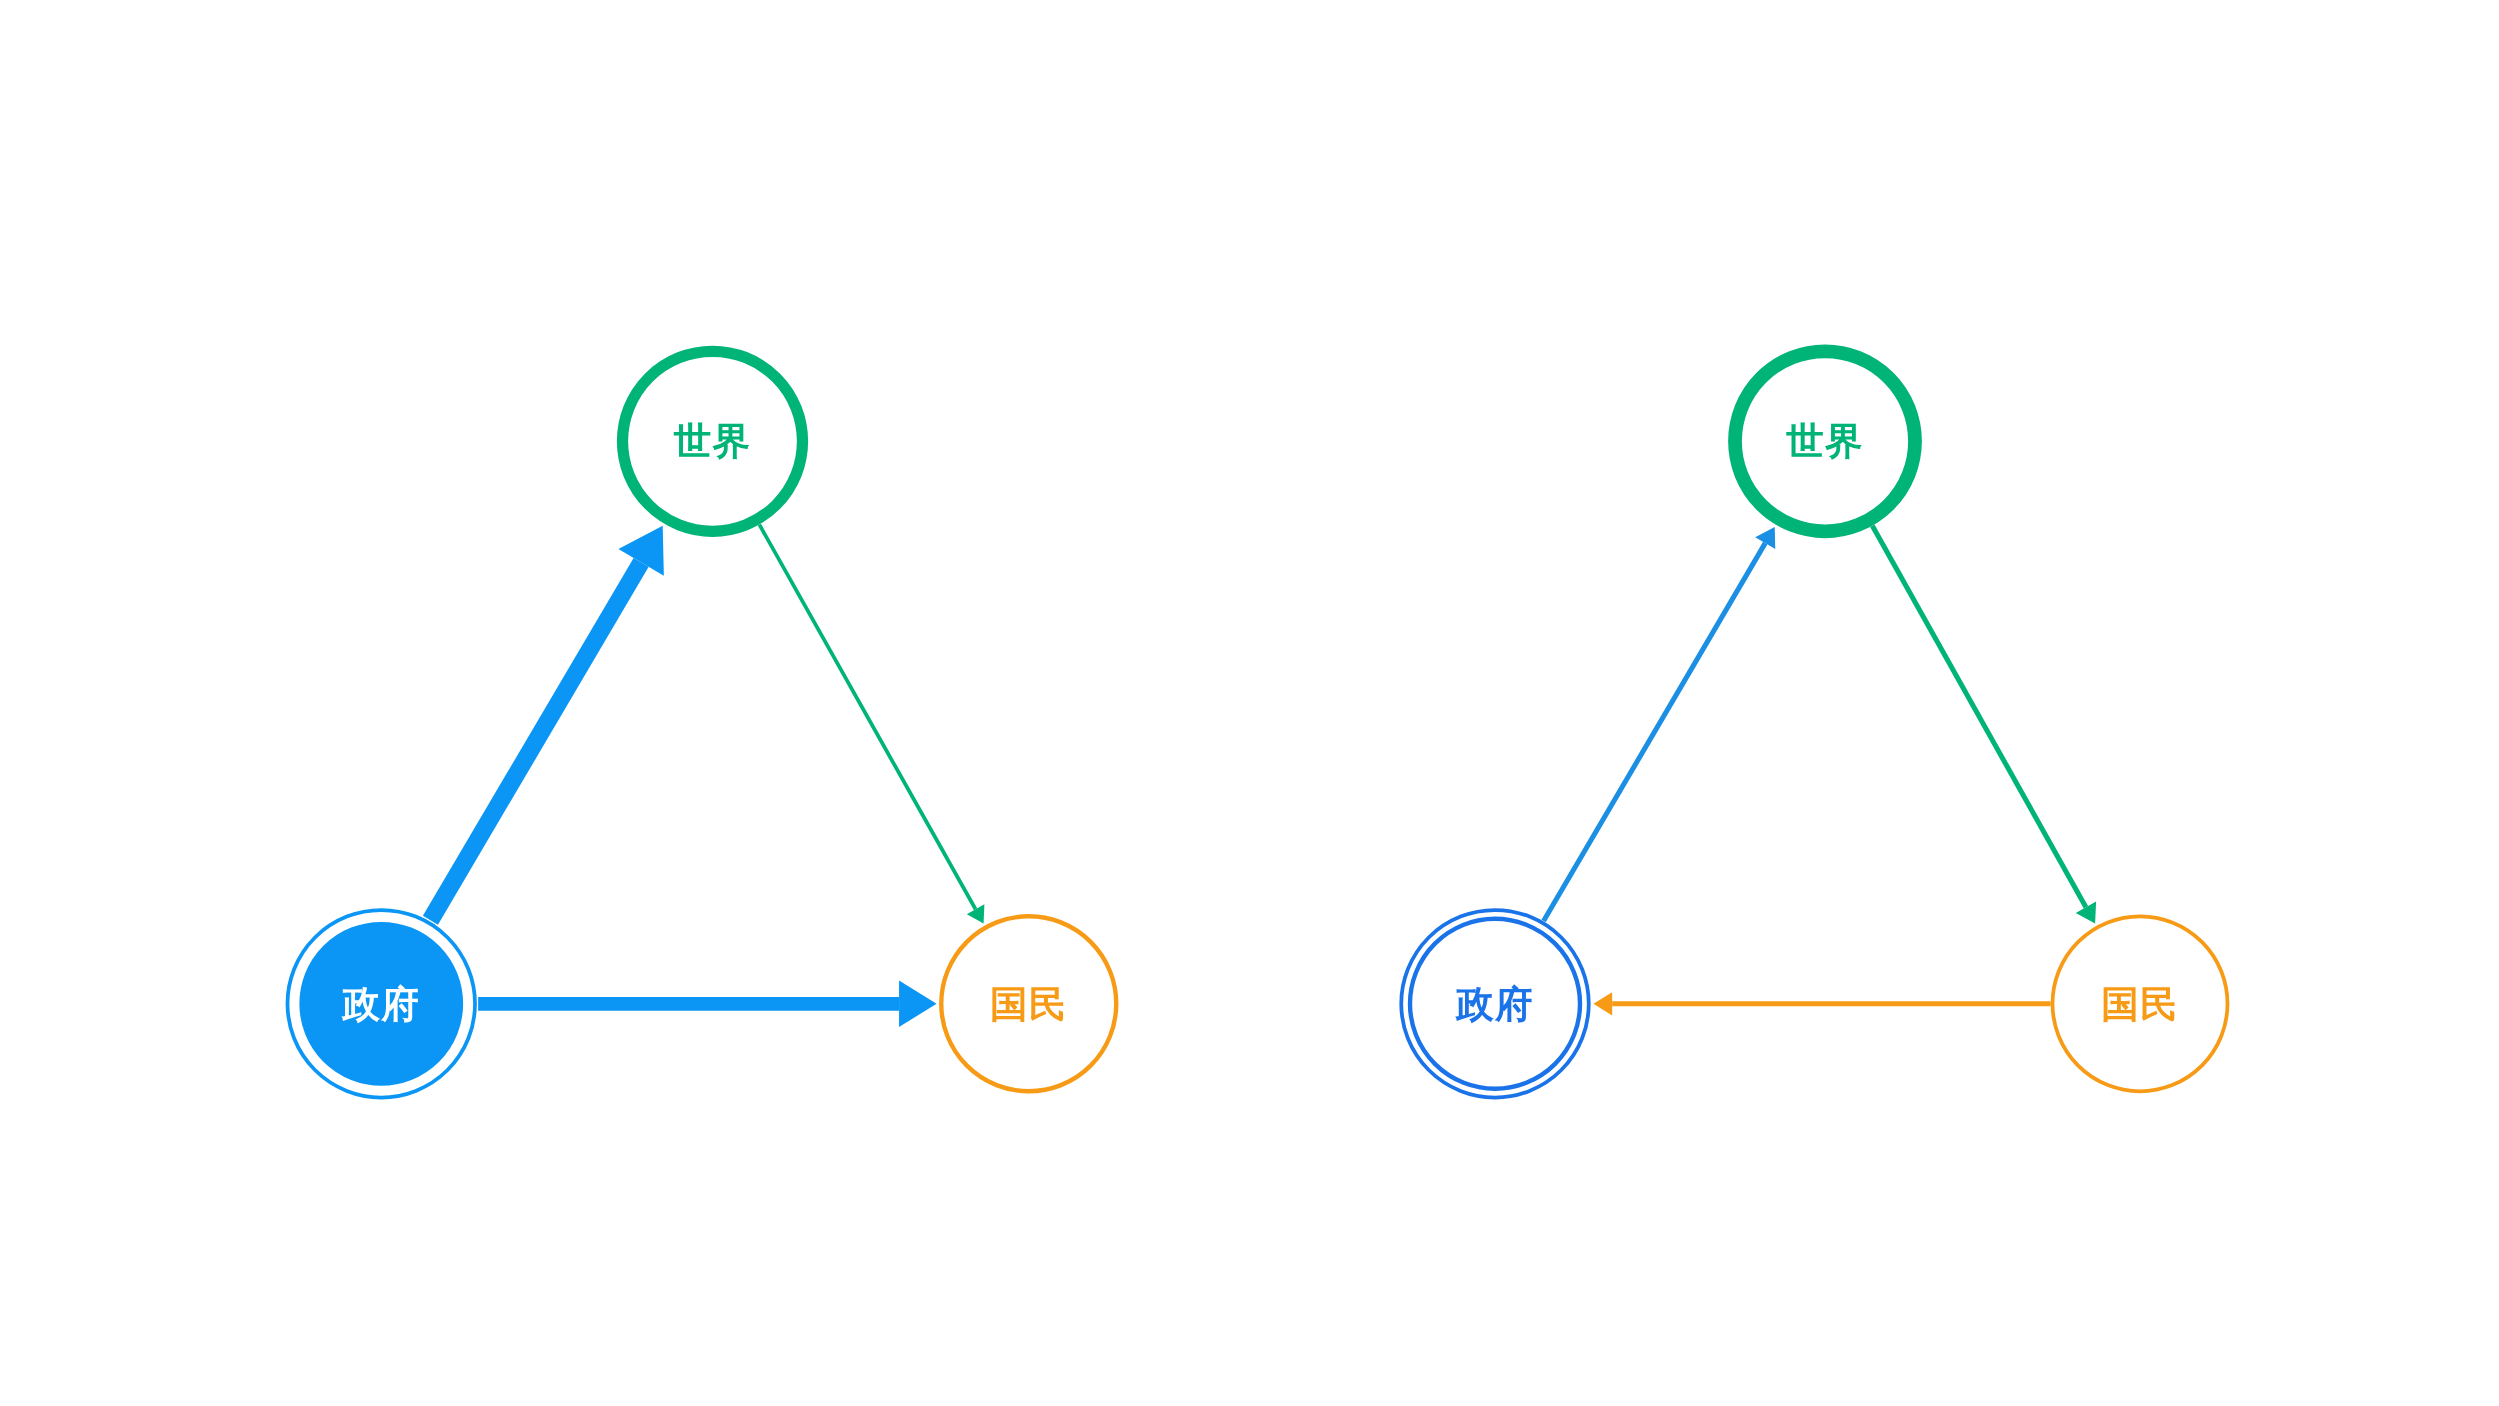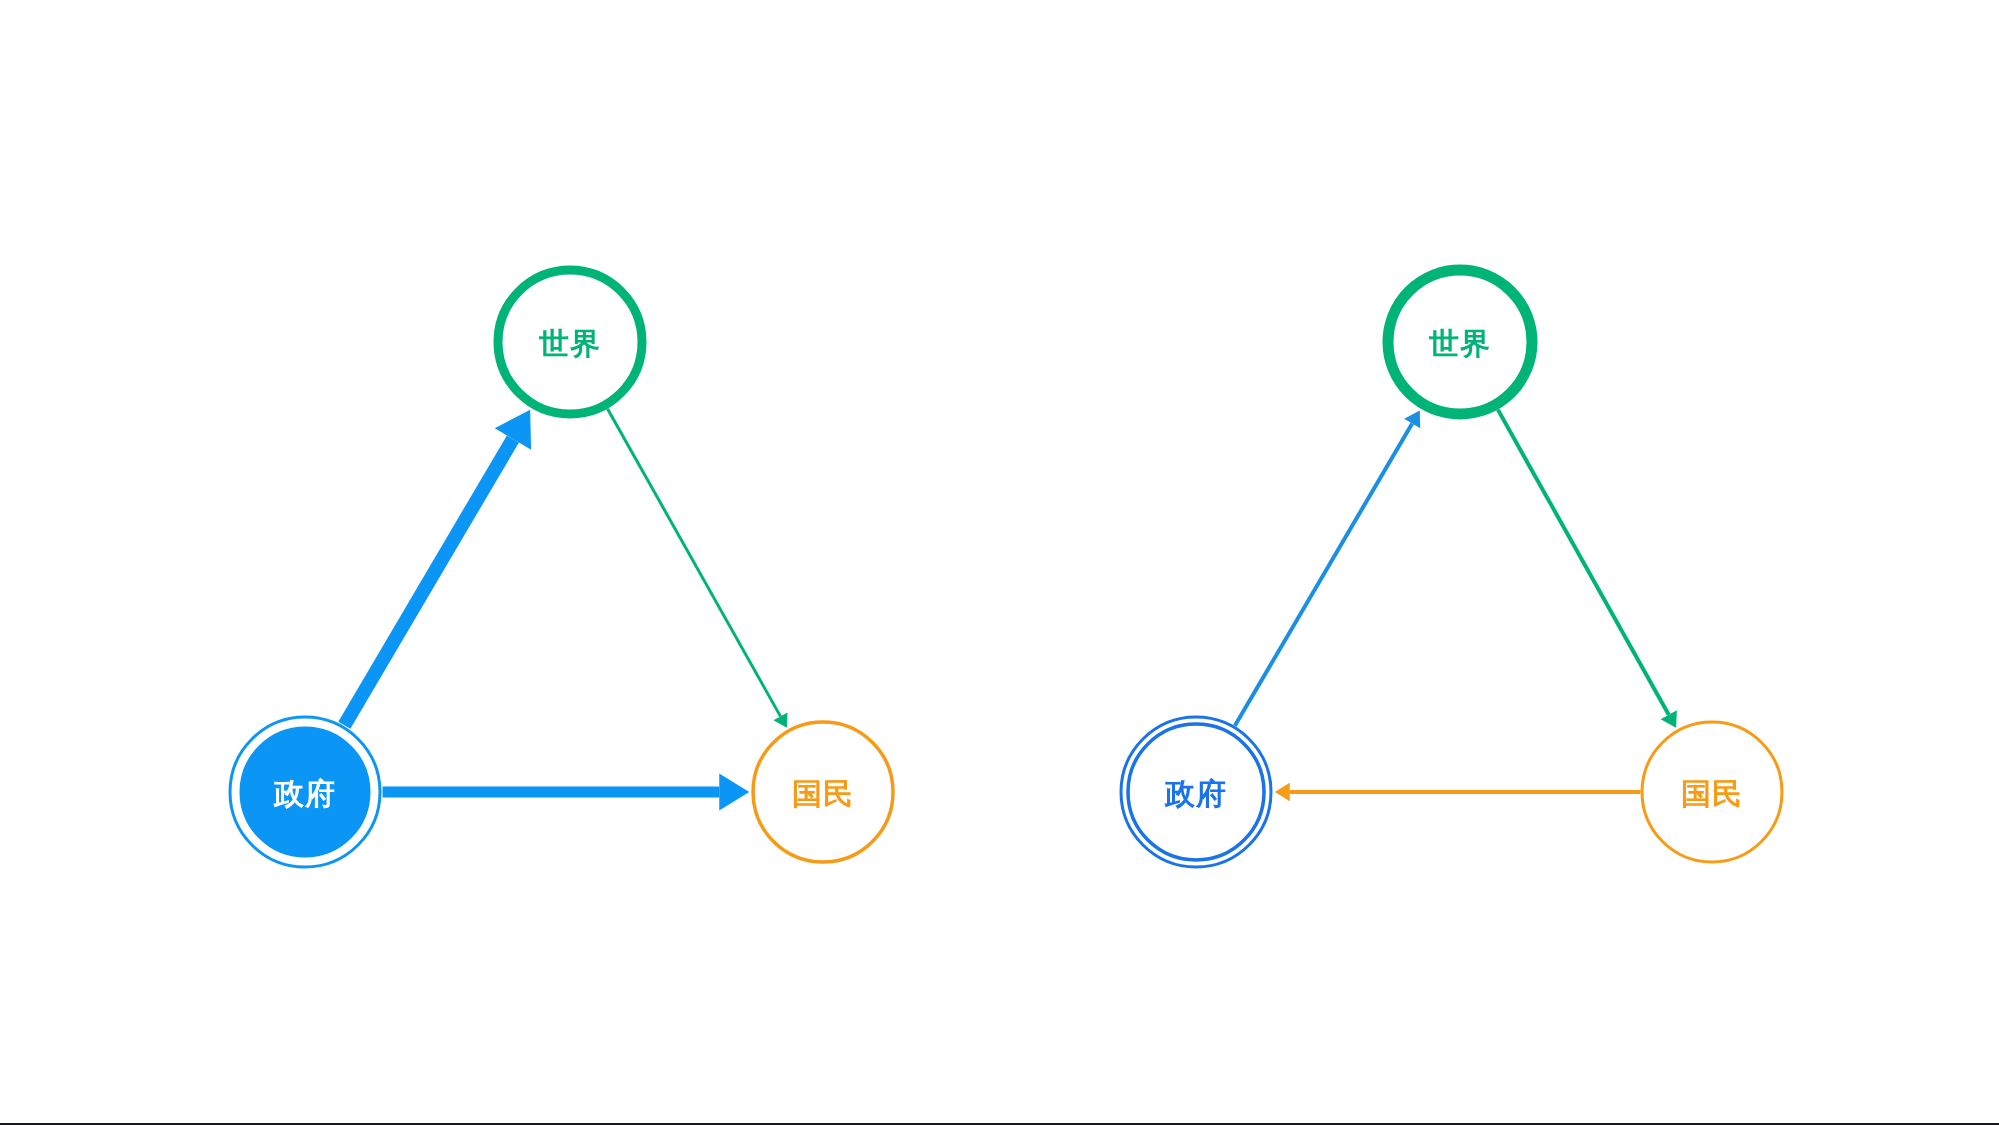--- a/index.html
+++ b/index.html
@@ -10,21 +10,21 @@
   body {
     width: 1999px;
     height: 1125px;
     overflow: hidden;
     font-family: "DejaVu Sans", "Liberation Sans", sans-serif;
     position: relative;
   }
   #stage {
     position: absolute;
     left: 0;
-    top: 5px;
+    top: 16px;
     width: 1999px;
     height: 1030px;
   }
   svg.diagram-canvas {
     position: absolute;
     left: 0;
     top: 0;
     width: 1999px;
     height: 1125px;
     display: block;

